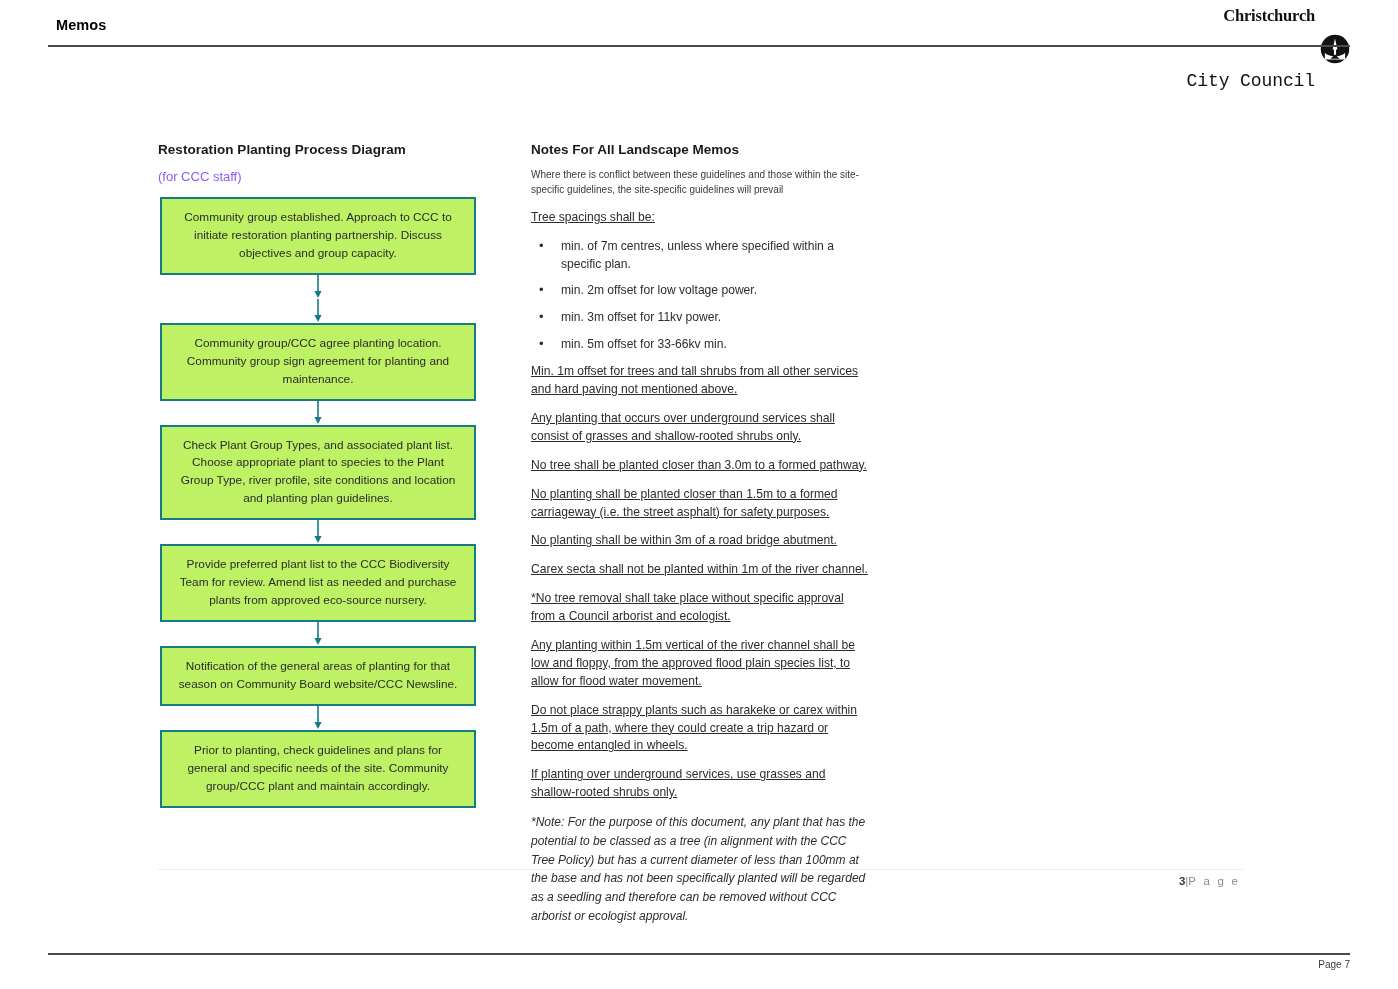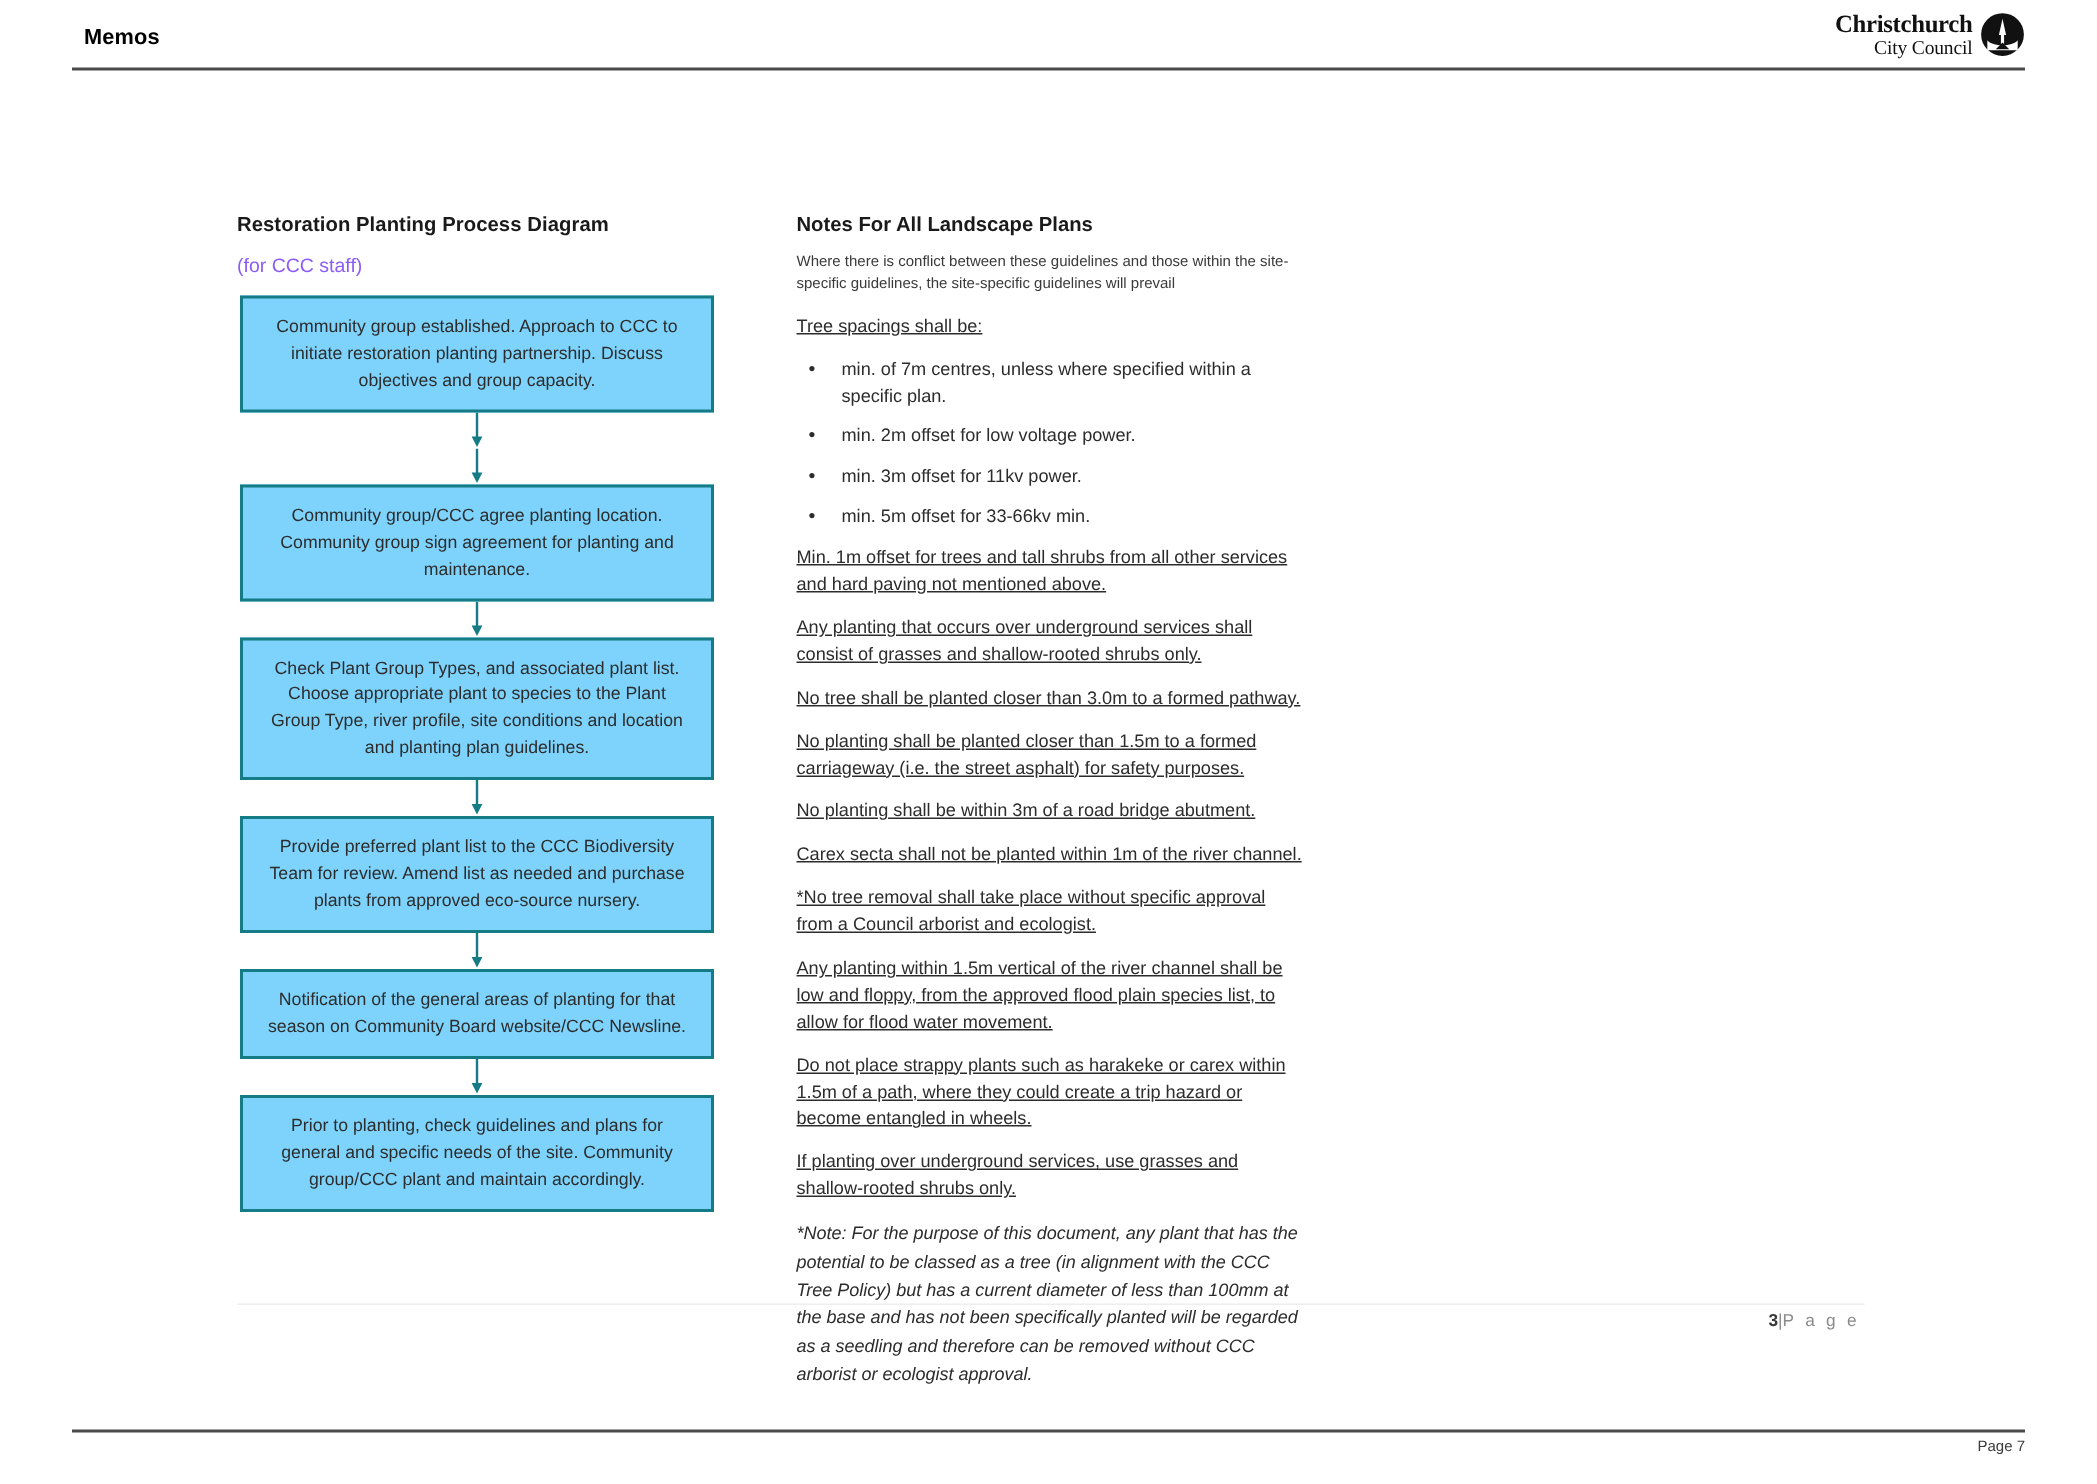--- a/index.html
+++ b/index.html
@@ -50,23 +50,24 @@
     line-height: 1.02;
     color: #111;
   }
   #logo-line1 {
     font-family: "Liberation Serif", serif;
     font-weight: bold;
     font-size: 16.5px;
     letter-spacing: -0.2px;
   }
   #logo-line2 {
-    font-family: Liberation Serif, serif;
-    font-size: 13px;
+    font-family: Liberation Mono, monospace;
+    font-size: 18px;
     letter-spacing: -0.1px;
+    margin-top: 47px;
   }
   #logo-mark { width: 30px; height: 30px; display:block; }
 
   
   #content {
     position: absolute;
     left: 0; top: 0;
     width: 1398px; height: 989px;
   }
 
@@ -89,21 +90,21 @@
   }
   #flow {
     margin-top: 13px;
     display: flex;
     flex-direction: column;
     align-items: center;
   }
   .flow-box {
     width: 316px;
     border: 2.2px solid #157B85;
-    background: #7dd3fc;
+    background: #bef264;
     padding: 10px 13px;
     text-align: center;
     font-size: 11.8px;
     line-height: 1.52;
     color: #2c2c2c;
   }
   .flow-arrow {
     width: 14px;
     height: 24px;
     display: block;
@@ -255,21 +256,21 @@
         <line x1="7" y1="0" x2="7" y2="17" stroke="#157B85" stroke-width="1.6"></line>
         <path d="M3.4 16 L7 23 L10.6 16 Z" fill="#157B85"></path>
       </svg>
 
       <div class="flow-box">Prior to planting, check guidelines and plans for general and specific needs of the site. Community group/CCC plant and maintain accordingly.</div>
 
     </div>
   </div>
 
   <div id="right-col">
-    <div id="notes-title">Notes For All Landscape Plans</div>
+    <div id="notes-title">Notes For All Landscape Memos</div>
     <div class="note-italic">Where there is conflict between these guidelines and those within the site-specific guidelines, the site-specific guidelines will prevail</div>
     <div class="note-p">Tree spacings shall be:</div>
 
     <ul class="note-list">
       <li>min. of 7m centres, unless where specified within a specific plan.</li>
       <li>min. 2m offset for low voltage power.</li>
       <li>min. 3m offset for 11kv power.</li>
       <li>min. 5m offset for 33-66kv min.</li>
     </ul>
 

